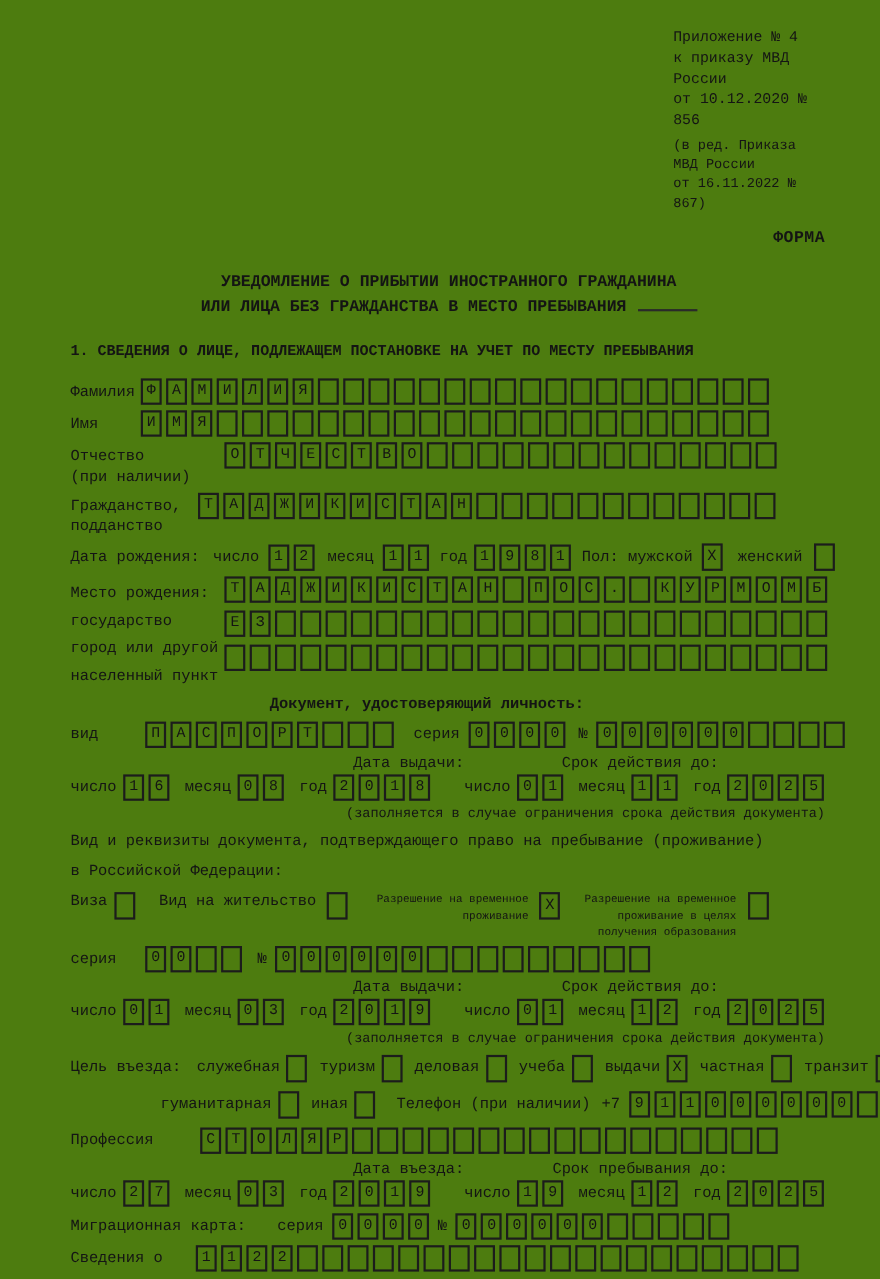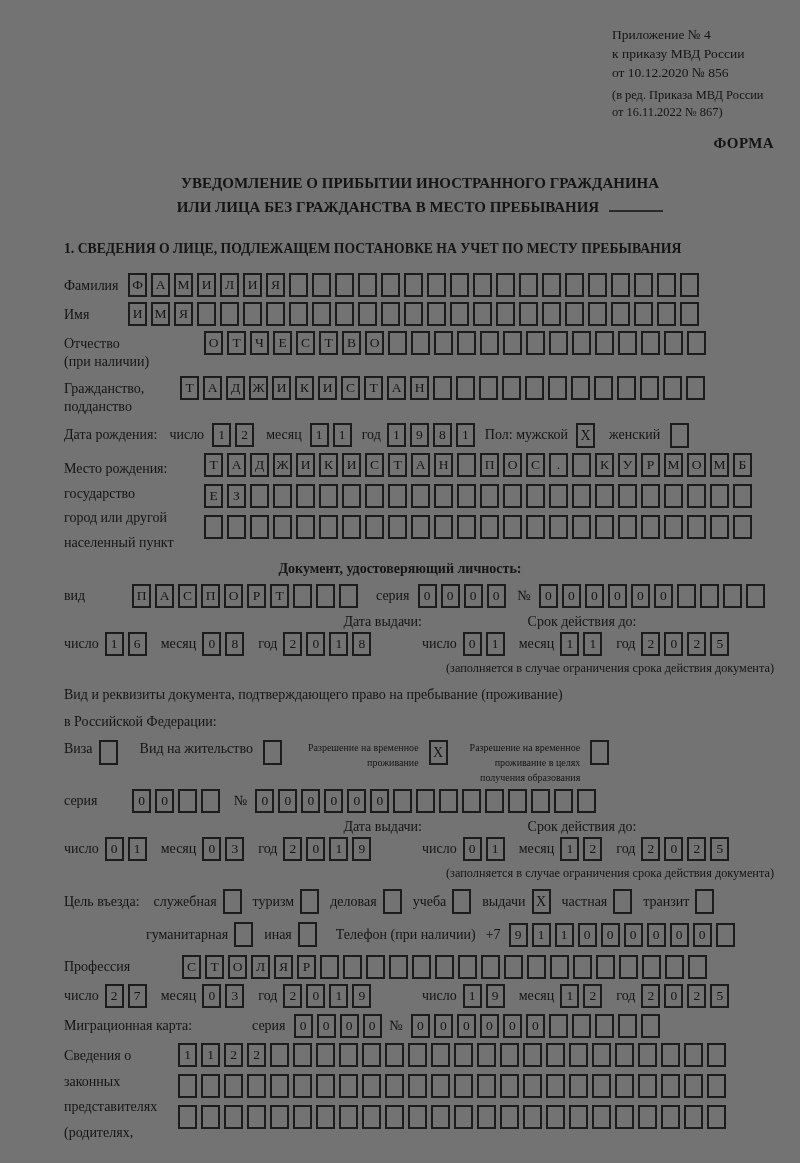--- a/index.html
+++ b/index.html
@@ -1,20 +1,20 @@
 <!DOCTYPE html>
 <html><head>
 <meta charset="utf-8">
 <style>
   html,body { margin:0; padding:0; background:#fff; }
   .page {
     width:800px; height:1163px; box-sizing:border-box;
-    padding:26px 24px 0 64px;
-    font-family:Liberation Serif, serif; color:#141414;
-    background:#737373; overflow:hidden; position:relative;
+    padding:26px 48px 0 64px;
+    font-family:Liberation Mono, monospace; color:#141414;
+    background:#4d7c0f; overflow:hidden; position:relative;
   }
   
   .hdr-right { margin-left:548px; font-size:13.5px; line-height:1.4; }
   .hdr-small { font-size:12.4px; margin-top:4px; line-height:1.4; }
   .forma { text-align:right; font-weight:bold; font-size:15px; margin-top:14px; padding-right:2px; letter-spacing:.4px; }
   
   .title { text-align:center; font-weight:bold; font-size:15px; margin-top:20px; line-height:1.55; }
   .blank-line { display:inline-block; width:54px; border-bottom:2px solid #2a2a2a; margin-left:10px; vertical-align:baseline; }
   .sec1 { font-weight:bold; font-size:13.7px; margin-top:22px; margin-bottom:16px; }
   
@@ -564,20 +564,24 @@
         <span class="cell"></span>
         <span class="cell"></span>
         <span class="cell"></span>
         <span class="cell"></span>
         <span class="cell"></span>
         <span class="cell"></span>
         <span class="cell"></span>
       </span>
   </div>
 
+  <div class="dates-hdr">
+    <span class="dh-left">Дата въезда:</span>
+    <span class="dh-right">Срок пребывания до:</span>
+  </div>
   <div class="row vc">
     <div class="dg dg-left">
       <span class="lbl">число</span>
       <span class="boxes">
           <span class="cell">2</span>
           <span class="cell">7</span>
         </span>
       <span class="lbl gap">месяц</span>
       <span class="boxes">
           <span class="cell">0</span>

